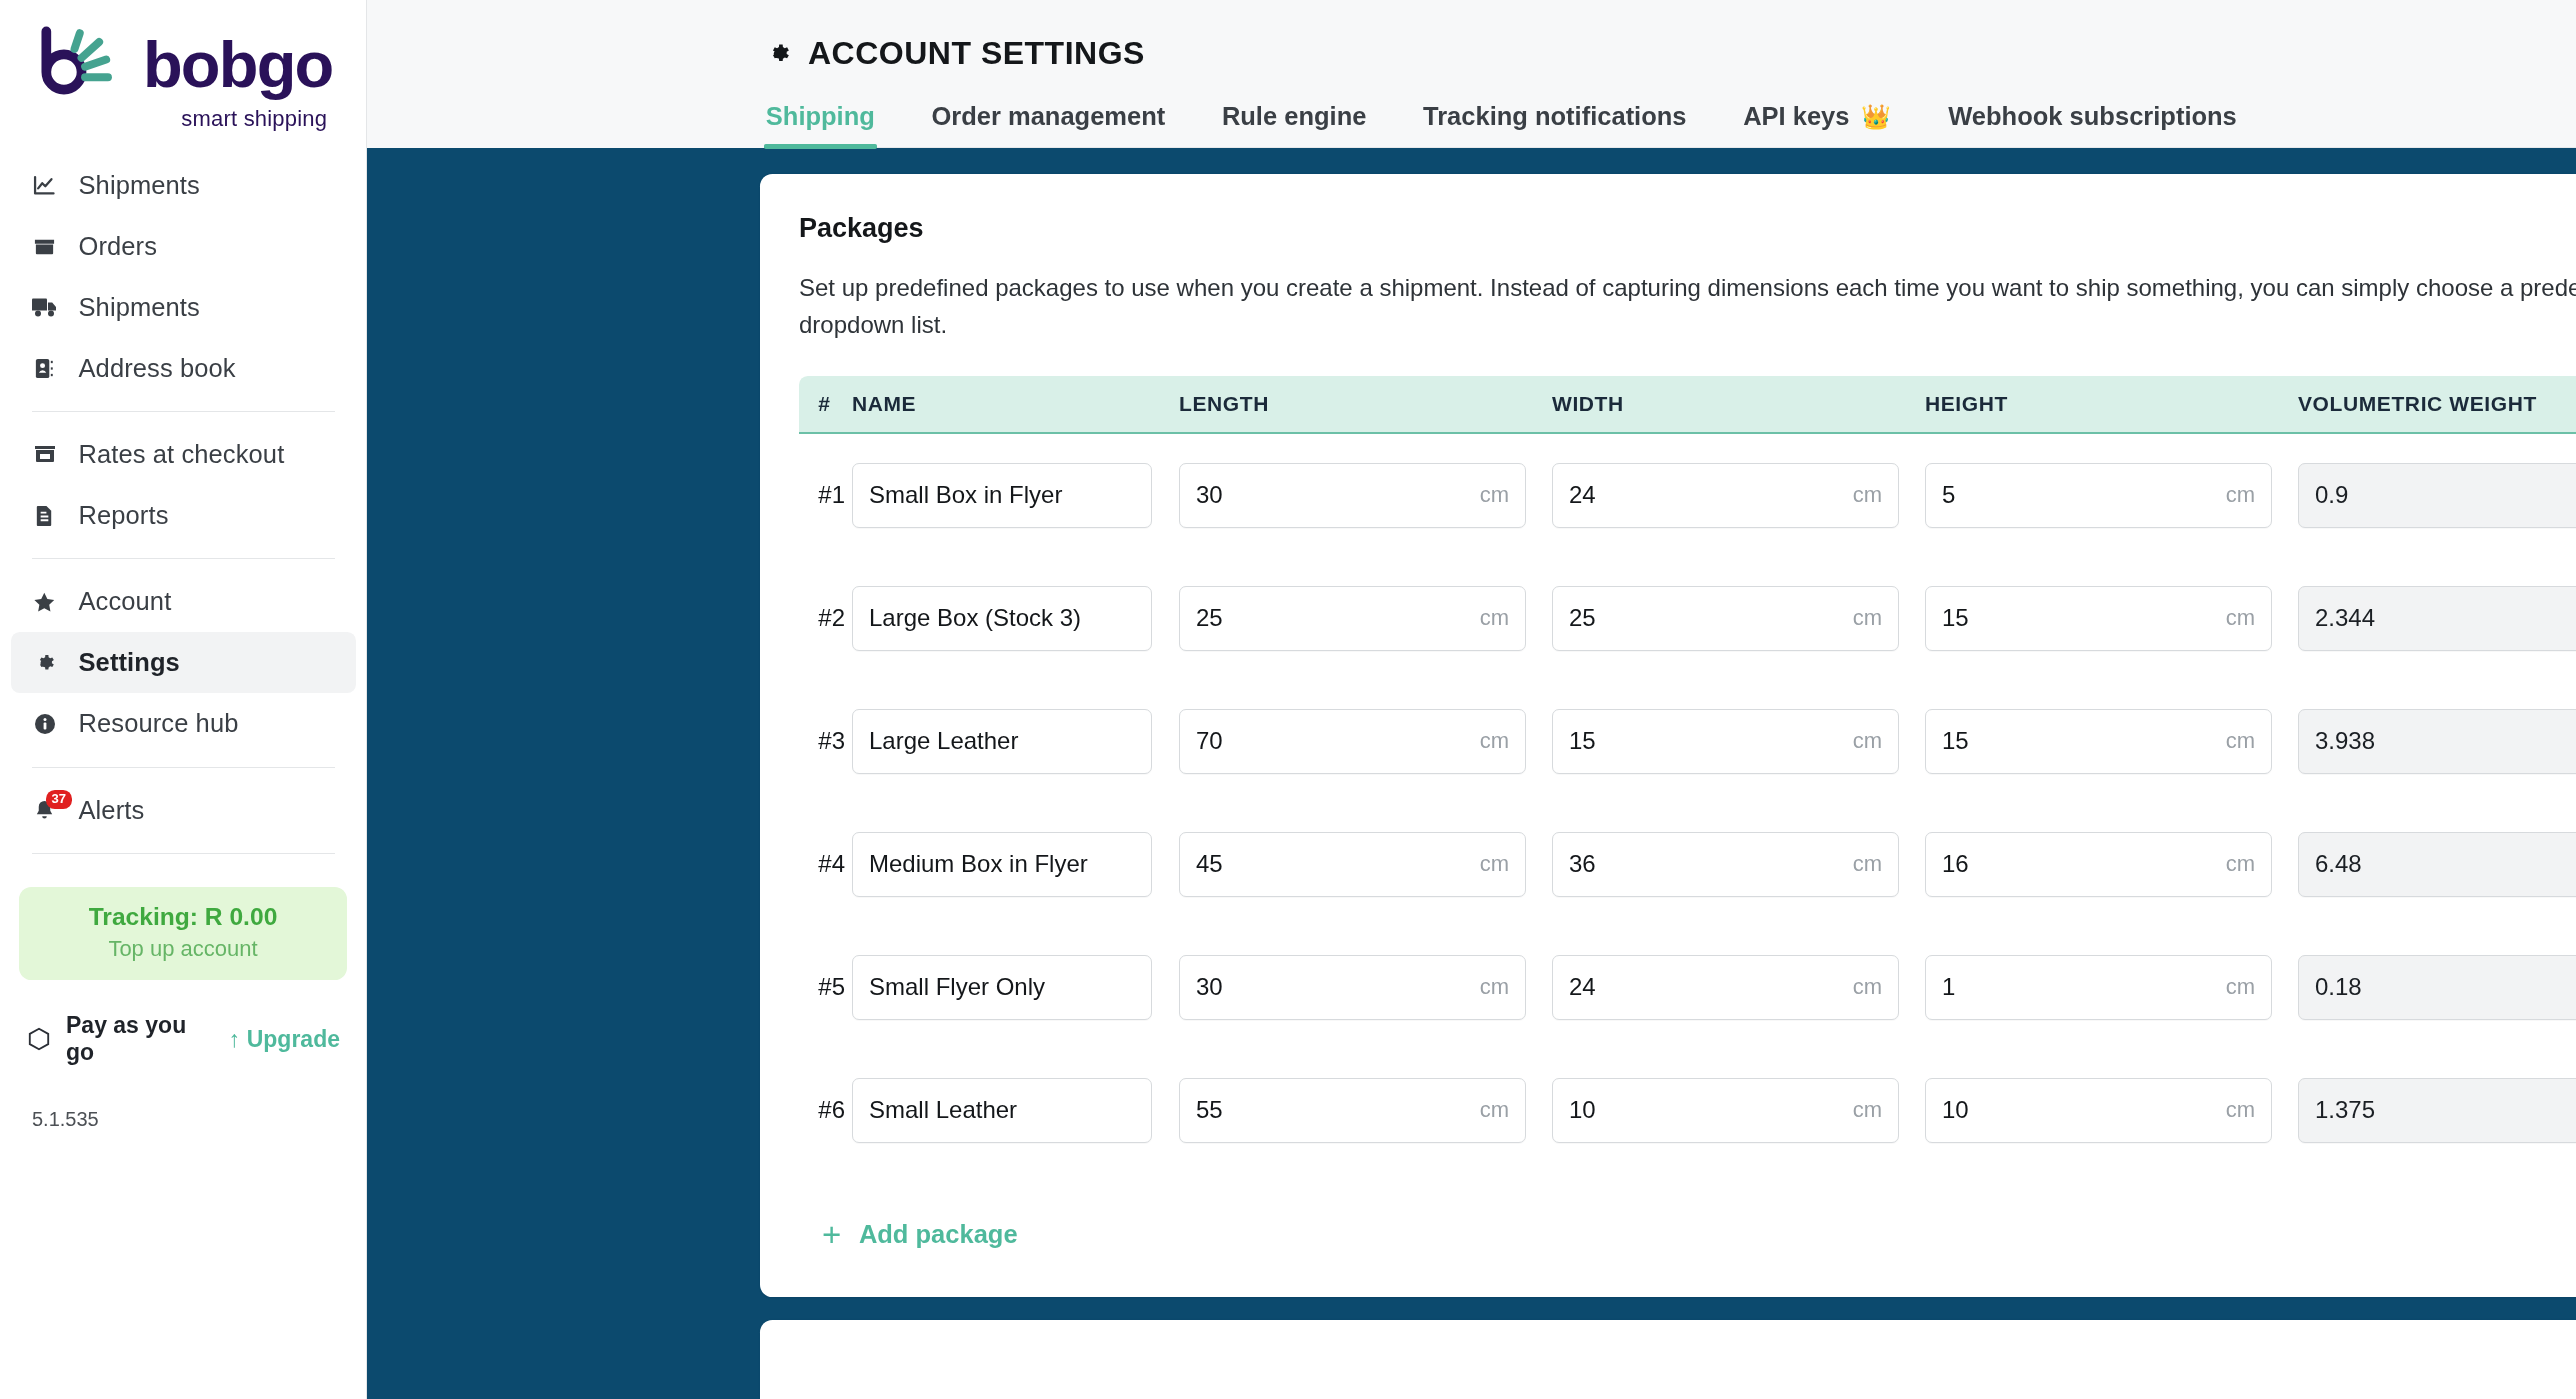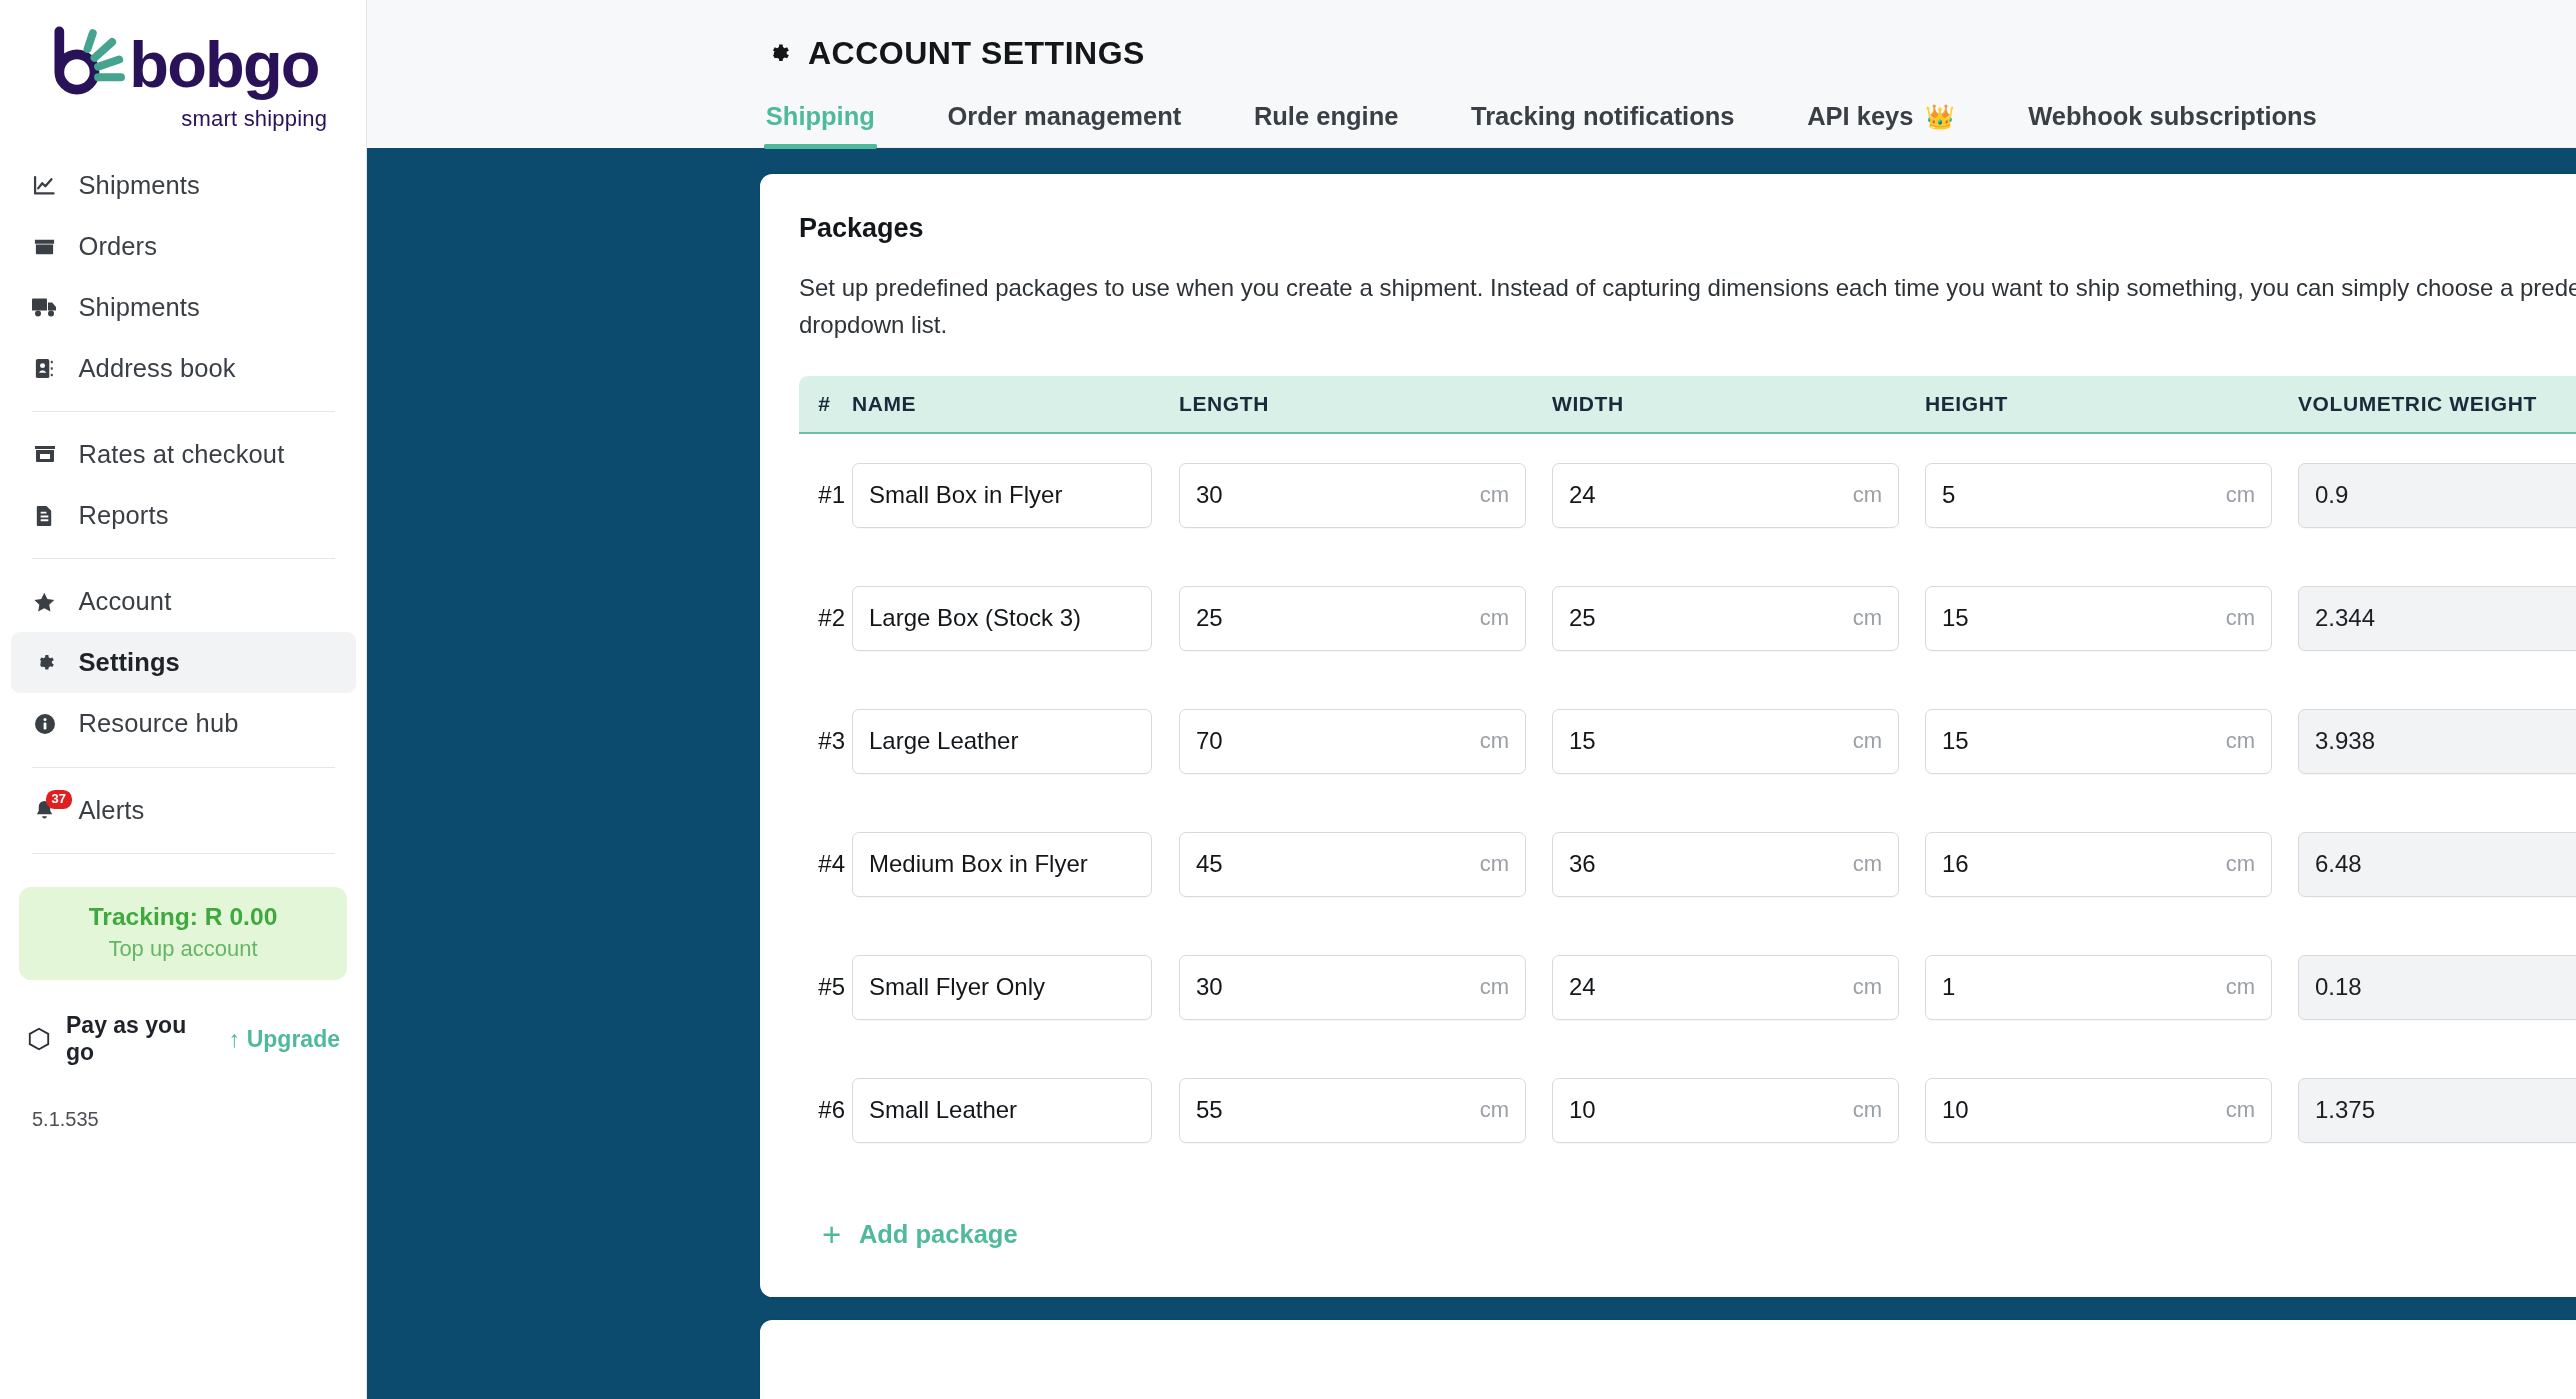--- a/index.html
+++ b/index.html
@@ -18,21 +18,21 @@
     background: #ffffff;
     border-right: 0.9px solid #e4e6e8;
     display: flex; flex-direction: column;
     padding: 0;
   }
   .logo-wrap {
     padding: 26px 0 23px 0;
     display: flex; justify-content: center;
   }
   .logo-inner { position: relative; width: 299px; }
-  .logo-row { display: flex; align-items: center; justify-content: center; gap: 1px; }
+  .logo-row { display: flex; align-items: center; justify-content: space-between; gap: 1px; }
   .logo-mark { width: 81px; height: 76px; flex: 0 0 81px; }
   .logo-word {
     font-size: 65px; font-weight: 700; letter-spacing: -1.8px;
     color: #2a1259; line-height: 1; font-family: "Liberation Sans", sans-serif;
   }
   .logo-tag {
     text-align: right; color: #2a1259;
     font-size: 22px; margin-top: 3.5px; padding-right: 5.3px; letter-spacing: 0.2px;
   }
 
@@ -93,21 +93,21 @@
   }
   .page-head { background: #f7f8f9; padding: 35px 0 0 0; }
   .head-inner { padding-left: 397px; }
   .page-title-row2 { display: flex; align-items: center; gap: 16px; }
   .gear-title { width: 28px; height: 28px; color: #14171a; }
   .page-title {
     font-size: 32px; font-weight: 700; letter-spacing: 0.5px; color: #14171a;
     text-transform: uppercase;
   }
   .tabs {
-    display: flex; align-items: flex-end; gap: 69px;
+    display: flex; align-items: flex-end; gap: 53px;
     margin-top: 30px;
     border-bottom: 1.8px solid #e7e9eb;
   }
   .tab {
     font-size: 25.5px; font-weight: 700; color: #3a3f45;
     padding: 0 1.8px 16px 1.8px; cursor: pointer; white-space: nowrap;
     position: relative; display: flex; align-items: center; gap: 12.3px;
   }
   .tab.active { color: #4fb99c; }
   .tab.active::after {

